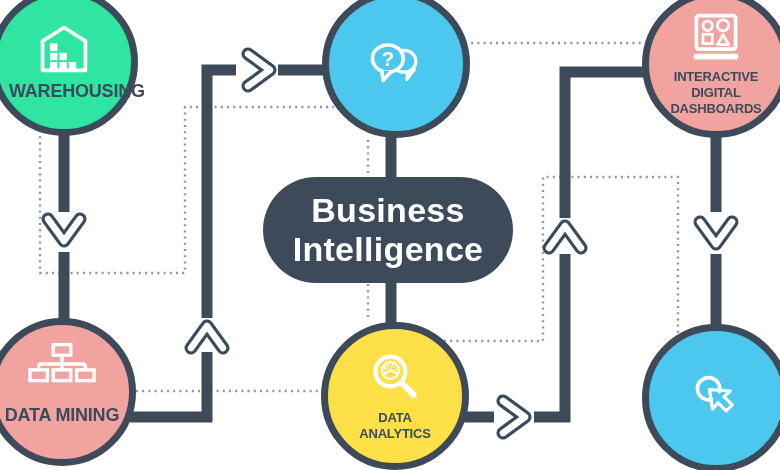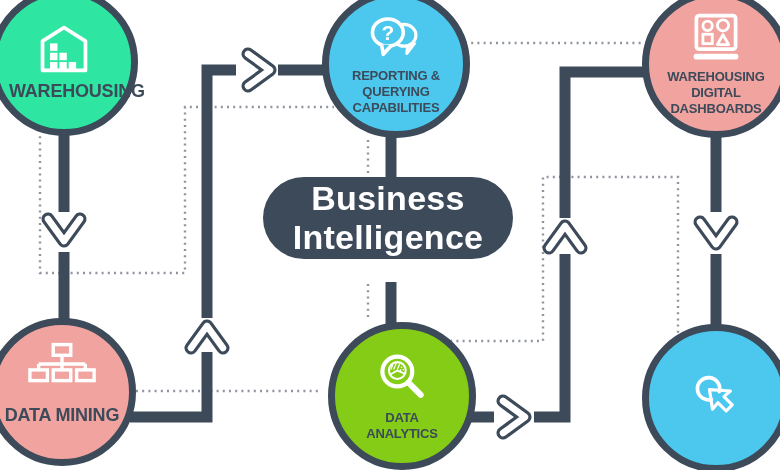--- a/index.html
+++ b/index.html
@@ -20,21 +20,21 @@
   }
   .node .content{display:flex;flex-direction:column;align-items:center;gap:4px;}
   .node .lift{margin-top:-16px;gap:14px;}
   .label{
     color:var(--dark);font-weight:700;font-size:13px;line-height:1.22;
     text-align:center;letter-spacing:-0.2px;
   }
   .label.big{font-size:18px;white-space:nowrap;}
   .w110{width:110px;} .w100{width:100px;} .w118{width:118px;} .w80{width:80px;}
   .pill{
-    position:absolute;left:263px;top:177px;width:250px;height:82px;border-radius:56px;
+    position:absolute;left:263px;top:177px;width:250px;height:106px;border-radius:56px;
     background:var(--dark);display:flex;align-items:center;justify-content:center;
   }
   .pill .title{
     color:#fff;font-weight:700;font-size:34px;line-height:1.16;text-align:center;
     width:210px;letter-spacing:0.3px;
   }
   .icon-svg{display:block;}
 </style>
 </head>
 <body>
@@ -118,52 +118,51 @@
 
   <div class="node" style="left: 322px; top: -10px; background-color: rgb(76, 199, 238);">
     <div class="content">
       <svg class="icon-svg" width="58" height="52" viewBox="0 0 64 52">
         <ellipse cx="41" cy="23" rx="13" ry="12" fill="none" stroke="#fff" stroke-width="3.5"></ellipse>
         <path d="M45,34 L44,43 L53,31" fill="none" stroke="#fff" stroke-width="3.5" stroke-linejoin="round"></path>
         <ellipse cx="23" cy="20" rx="17" ry="15" style="fill:var(--blue)" stroke="#fff" stroke-width="4"></ellipse>
         <path d="M16,33 L18,44 L27,34" style="fill:var(--blue)" stroke="#fff" stroke-width="4" stroke-linejoin="round"></path>
         <text x="23" y="28" text-anchor="middle" fill="#fff" font-family="Liberation Sans, sans-serif" font-size="23" font-weight="bold">?</text>
       </svg>
-      <div class="label w110">REPORTING &amp; QUERYING CAPABILITIES</div>
     </div>
   </div>
 
   <div class="node" style="left: 642px; top: -10px; background-color: rgb(240, 163, 159);">
     <div class="content">
       <svg class="icon-svg" width="56" height="54" viewBox="0 0 60 56">
         <rect x="9" y="4" width="42" height="36" rx="3" fill="none" stroke="#fff" stroke-width="4"></rect>
         <circle cx="21" cy="15" r="5" fill="none" stroke="#fff" stroke-width="3"></circle>
         <circle cx="37.5" cy="14.5" r="6" fill="none" stroke="#fff" stroke-width="3"></circle>
         <rect x="16" y="24" width="10" height="10" fill="none" stroke="#fff" stroke-width="3"></rect>
         <path d="M31.5,35 L37.5,24.5 L43.5,35 Z" fill="none" stroke="#fff" stroke-width="3" stroke-linejoin="round"></path>
         <rect x="6" y="45" width="48" height="6" rx="3" fill="#fff"></rect>
       </svg>
-      <div class="label w100">WAREHOUSING DIGITAL DASHBOARDS</div>
+      <div class="label w100">INTERACTIVE DIGITAL DASHBOARDS</div>
     </div>
   </div>
 
   <div class="node" style="left: -12px; top: 318px; background-color: rgb(240, 163, 159);">
     <div class="content lift">
       <svg class="icon-svg" width="72" height="50" viewBox="0 0 74 50">
         <rect x="28" y="3" width="18" height="11" fill="none" stroke="#fff" stroke-width="3.5"></rect>
         <path d="M37,14 V23 M13,23 H61 M13,23 V29 M37,23 V29 M61,23 V29" fill="none" stroke="#fff" stroke-width="3.5"></path>
         <rect x="4" y="29" width="18" height="11" fill="none" stroke="#fff" stroke-width="3.5"></rect>
         <rect x="28" y="29" width="18" height="11" fill="none" stroke="#fff" stroke-width="3.5"></rect>
         <rect x="52" y="29" width="18" height="11" fill="none" stroke="#fff" stroke-width="3.5"></rect>
       </svg>
       <div class="label big">DATA MINING</div>
     </div>
   </div>
 
-  <div class="node" style="left: 328px; top: 322px; background-color: #84cc16;">
+  <div class="node" style="left: 321px; top: 322px; background-color: #fde047;">
     <div class="content">
       <svg class="icon-svg" width="56" height="56" viewBox="0 0 60 60">
         <circle cx="25" cy="23" r="16" fill="none" stroke="#fff" stroke-width="4.5"></circle>
         <circle cx="25" cy="22" r="9" fill="none" stroke="#fff" stroke-width="2.2"></circle>
         <path d="M17,26.5 L25,22 L33.5,25.5" fill="none" stroke="#fff" stroke-width="2"></path>
         <path d="M20,16 L18,21 M24,14 L21,21 M27.5,15 L25,21" stroke="#fff" stroke-width="1.3"></path>
         <circle cx="29.5" cy="18.5" r="0.9" fill="#fff"></circle>
           <circle cx="31.5" cy="21" r="0.9" fill="#fff"></circle>
           <circle cx="28.5" cy="21.5" r="0.9" fill="#fff"></circle>
         <path d="M37,35 L50,48" stroke="#fff" stroke-width="6.5" stroke-linecap="round"></path>

